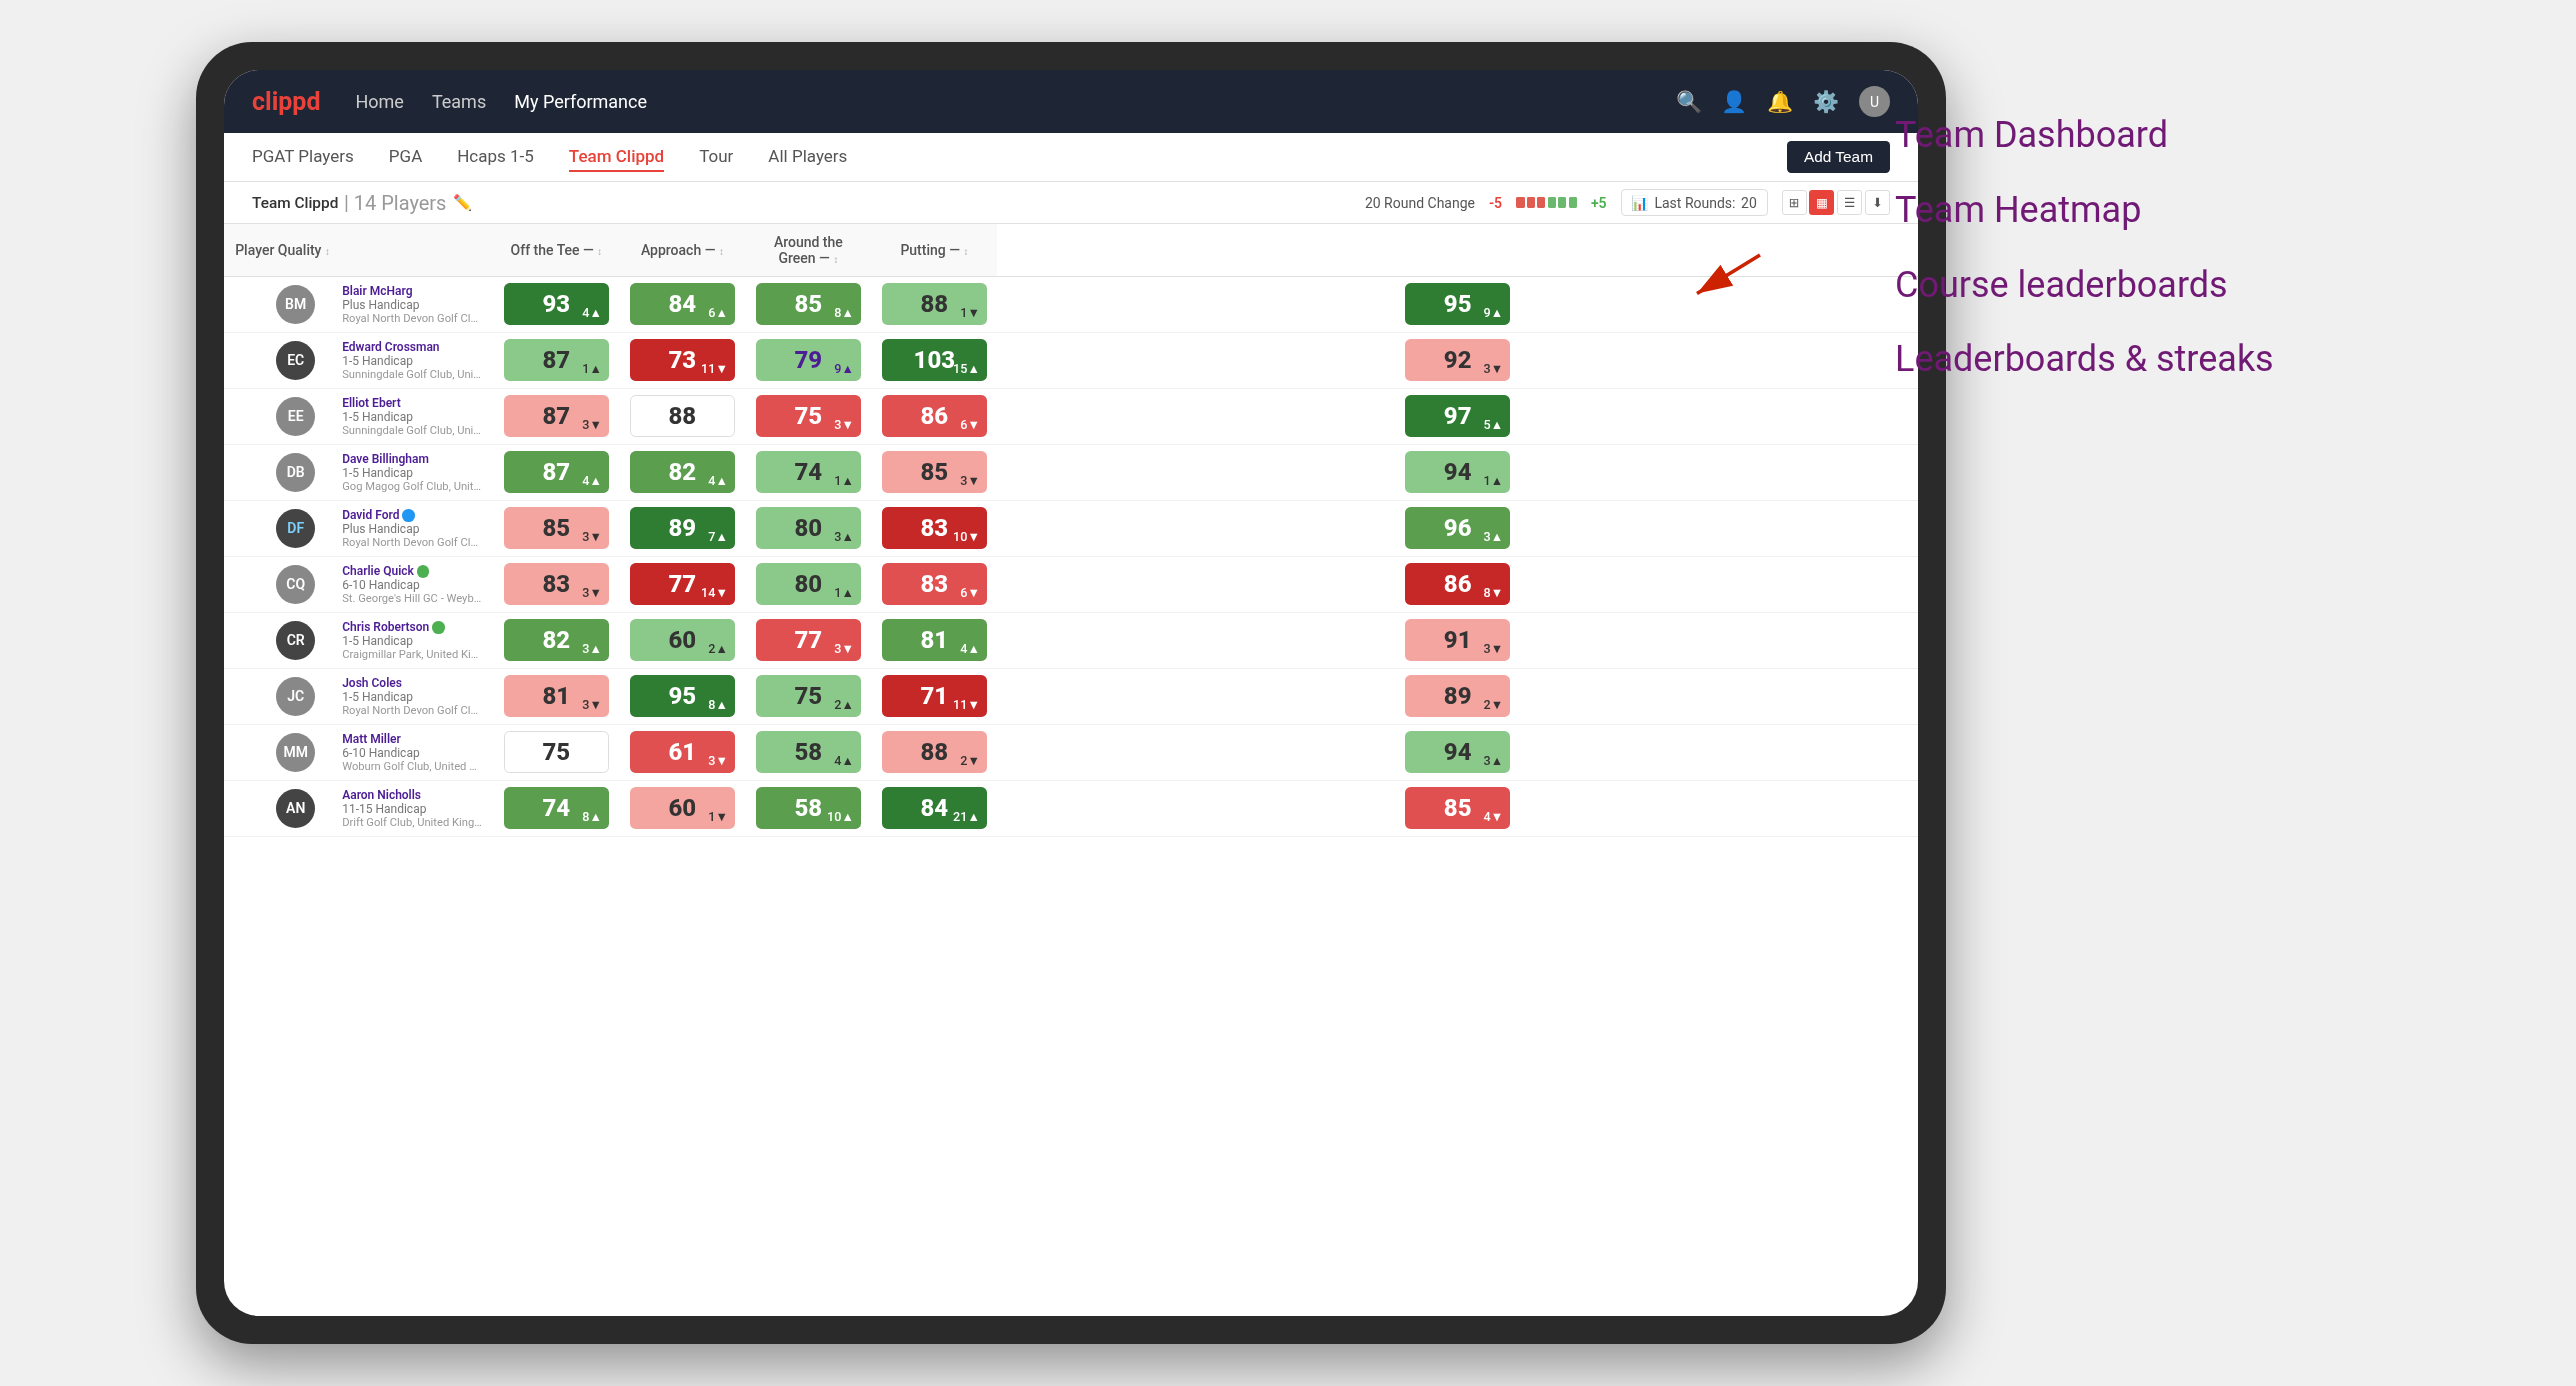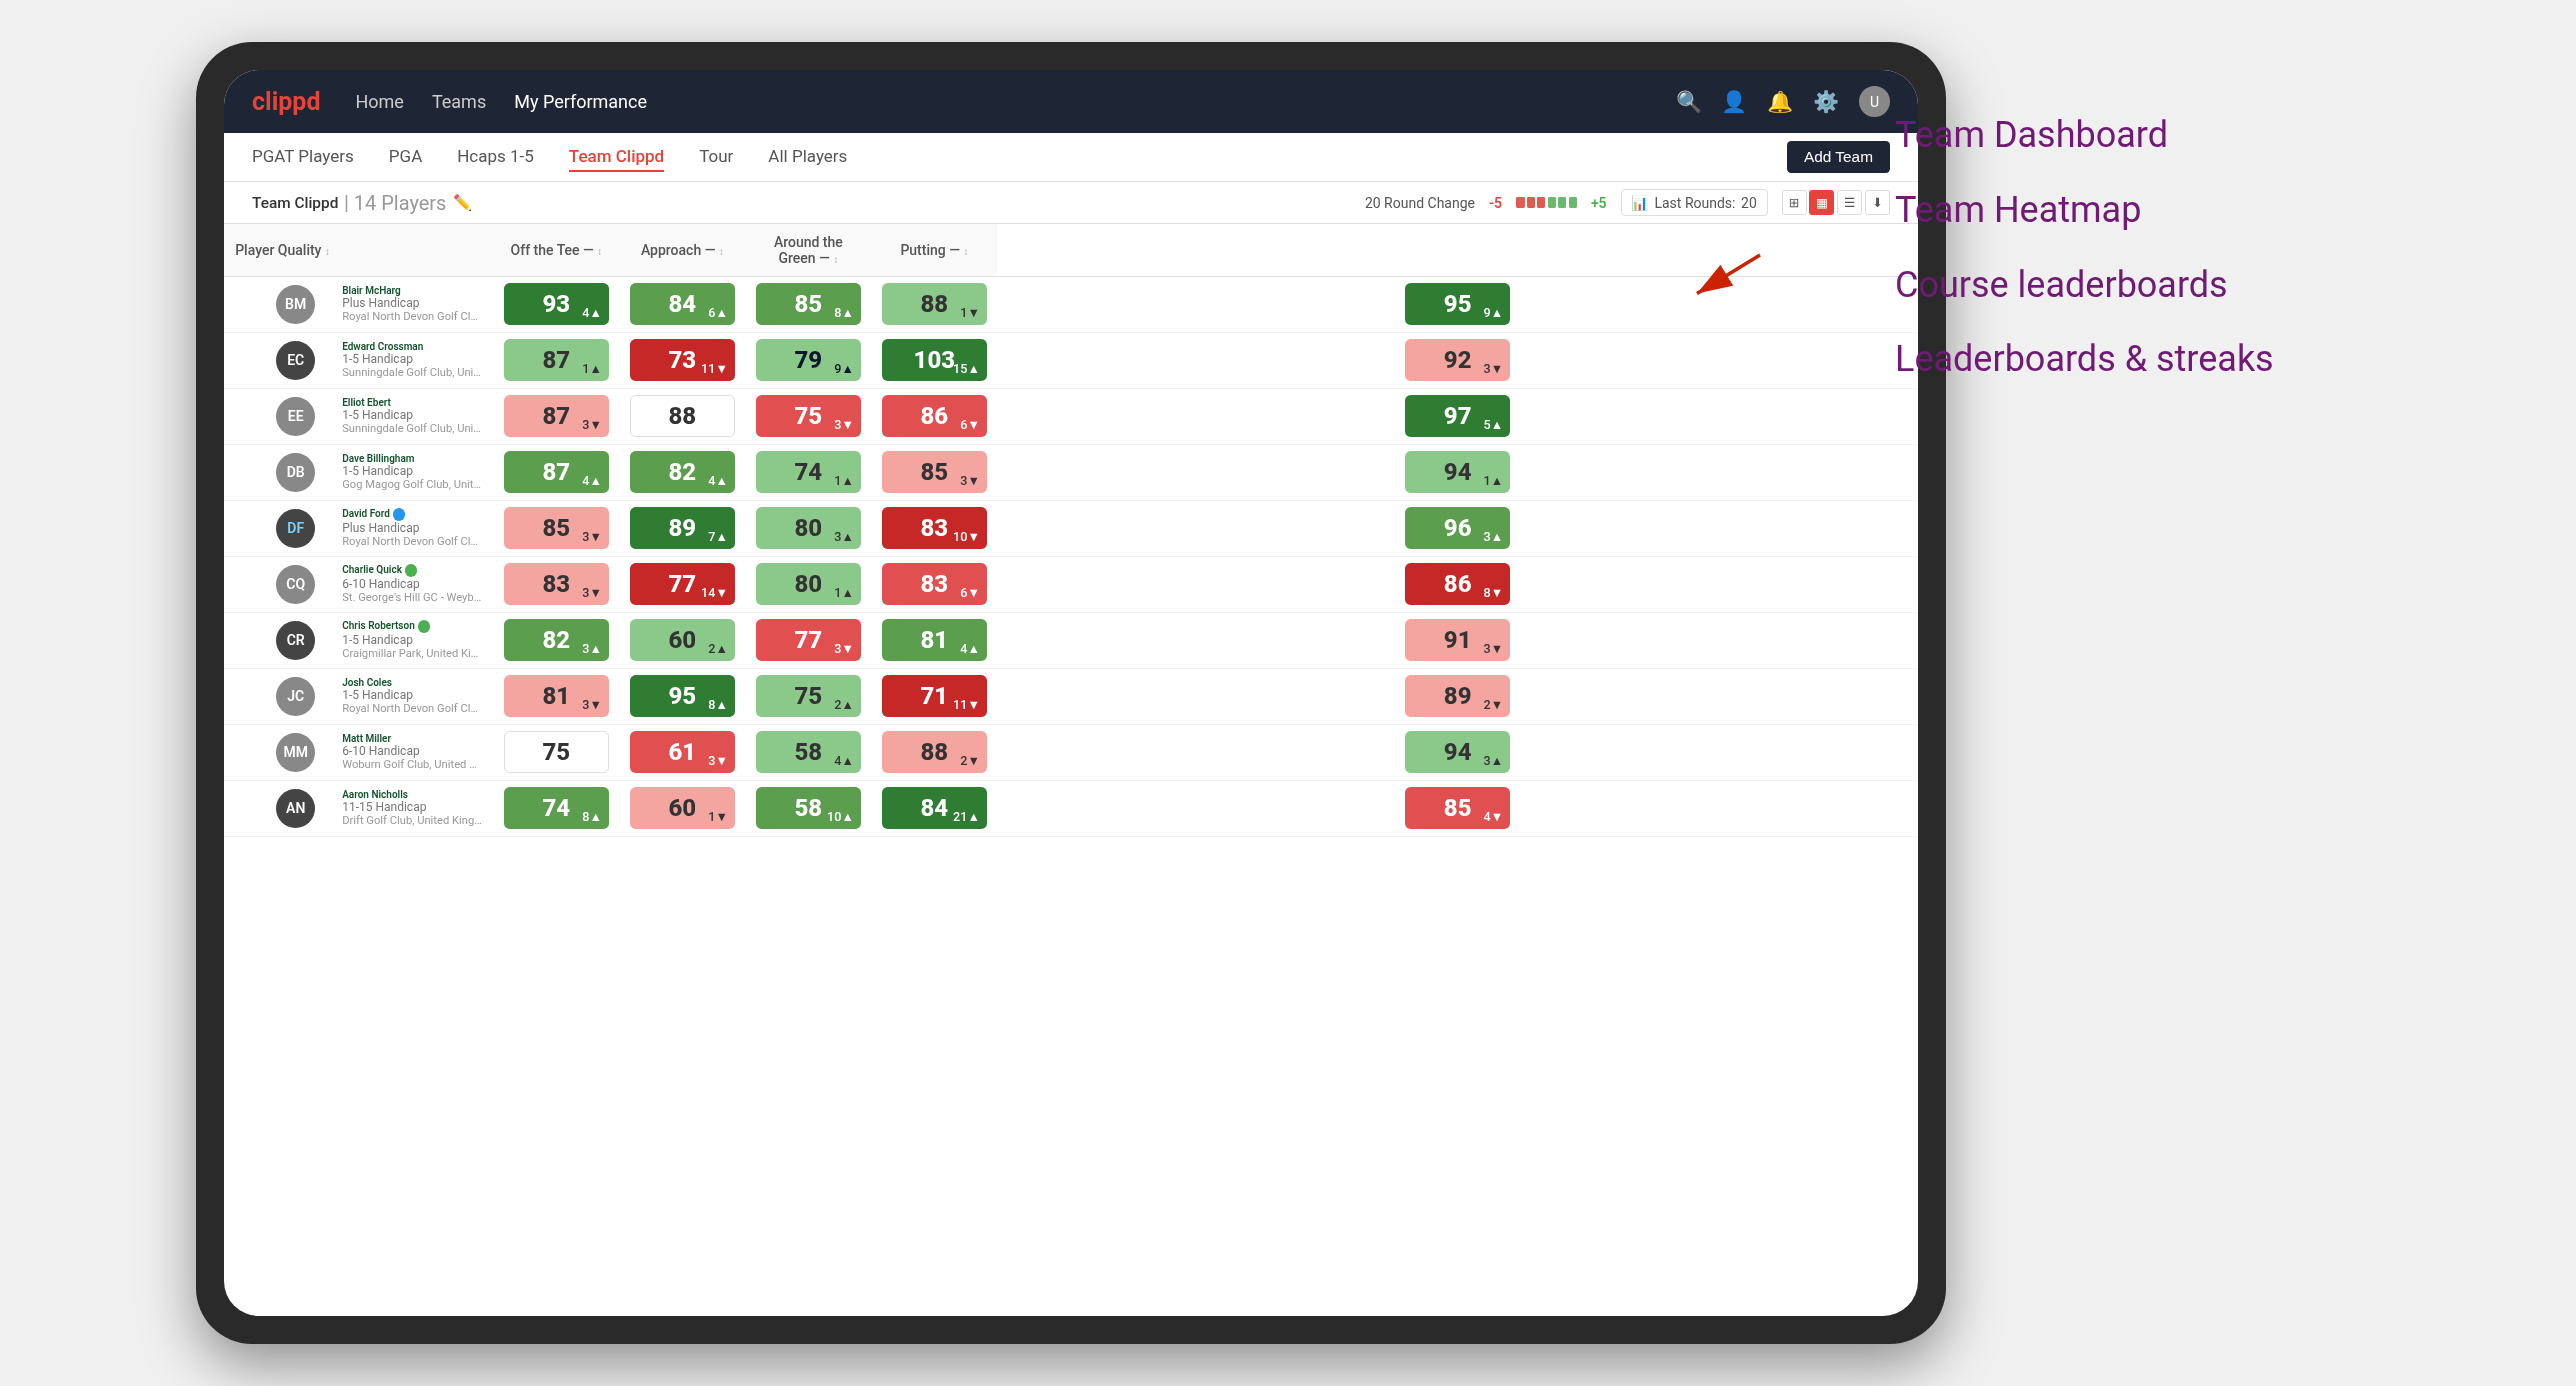--- a/index.html
+++ b/index.html
@@ -289,21 +289,21 @@
       flex-shrink: 0;
       overflow: hidden;
       display: flex;
       align-items: center;
       justify-content: center;
       font-size: 14px;
       font-weight: 600;
       color: #666;
     }
     .player-info { display: flex; flex-direction: column; }
-    .player-name { font-size: 10px; font-weight: 600; color: #14532d; }
+    .player-name { font-size: 12px; font-weight: 600; color: #4c1d95; }
     .player-hcap { font-size: 12px; color: #777; }
     .player-club { font-size: 11.2px; color: #999; max-width: 140px; overflow: hidden; text-overflow: ellipsis; white-space: nowrap; }
     .badge-icon {
       display: inline-block;
       width: 12.6px;
       height: 12.6px;
       background: #4caf50;
       border-radius: 50%;
       margin-left: 2.8px;
       vertical-align: middle;
@@ -472,21 +472,21 @@
     </div>
               </td>
               <td class="score-cell"><div class="score-box" style="background:#8bc98a;color:#333;">
     <span class="score-main">87</span>
     <span class="score-change">1▲</span>
   </div></td>
               <td class="score-cell"><div class="score-box" style="background:#c62828;color:#fff;">
       <span class="score-main">73</span>
       <span class="score-change">11▼</span>
     </div></td>
-              <td class="score-cell"><div class="score-box" style="background:#8bc98a;color:#0f172a;">
+              <td class="score-cell"><div class="score-box" style="background:#8bc98a;color:#4c1d95;">
       <span class="score-main">79</span>
       <span class="score-change">9▲</span>
     </div></td>
               <td class="score-cell"><div class="score-box" style="background:#2e7d32;color:#fff;">
       <span class="score-main">103</span>
       <span class="score-change">15▲</span>
     </div></td>
               <td class="score-cell"><div class="score-box" style="background:#f4a5a0;color:#333;">
       <span class="score-main">92</span>
       <span class="score-change">3▼</span>

